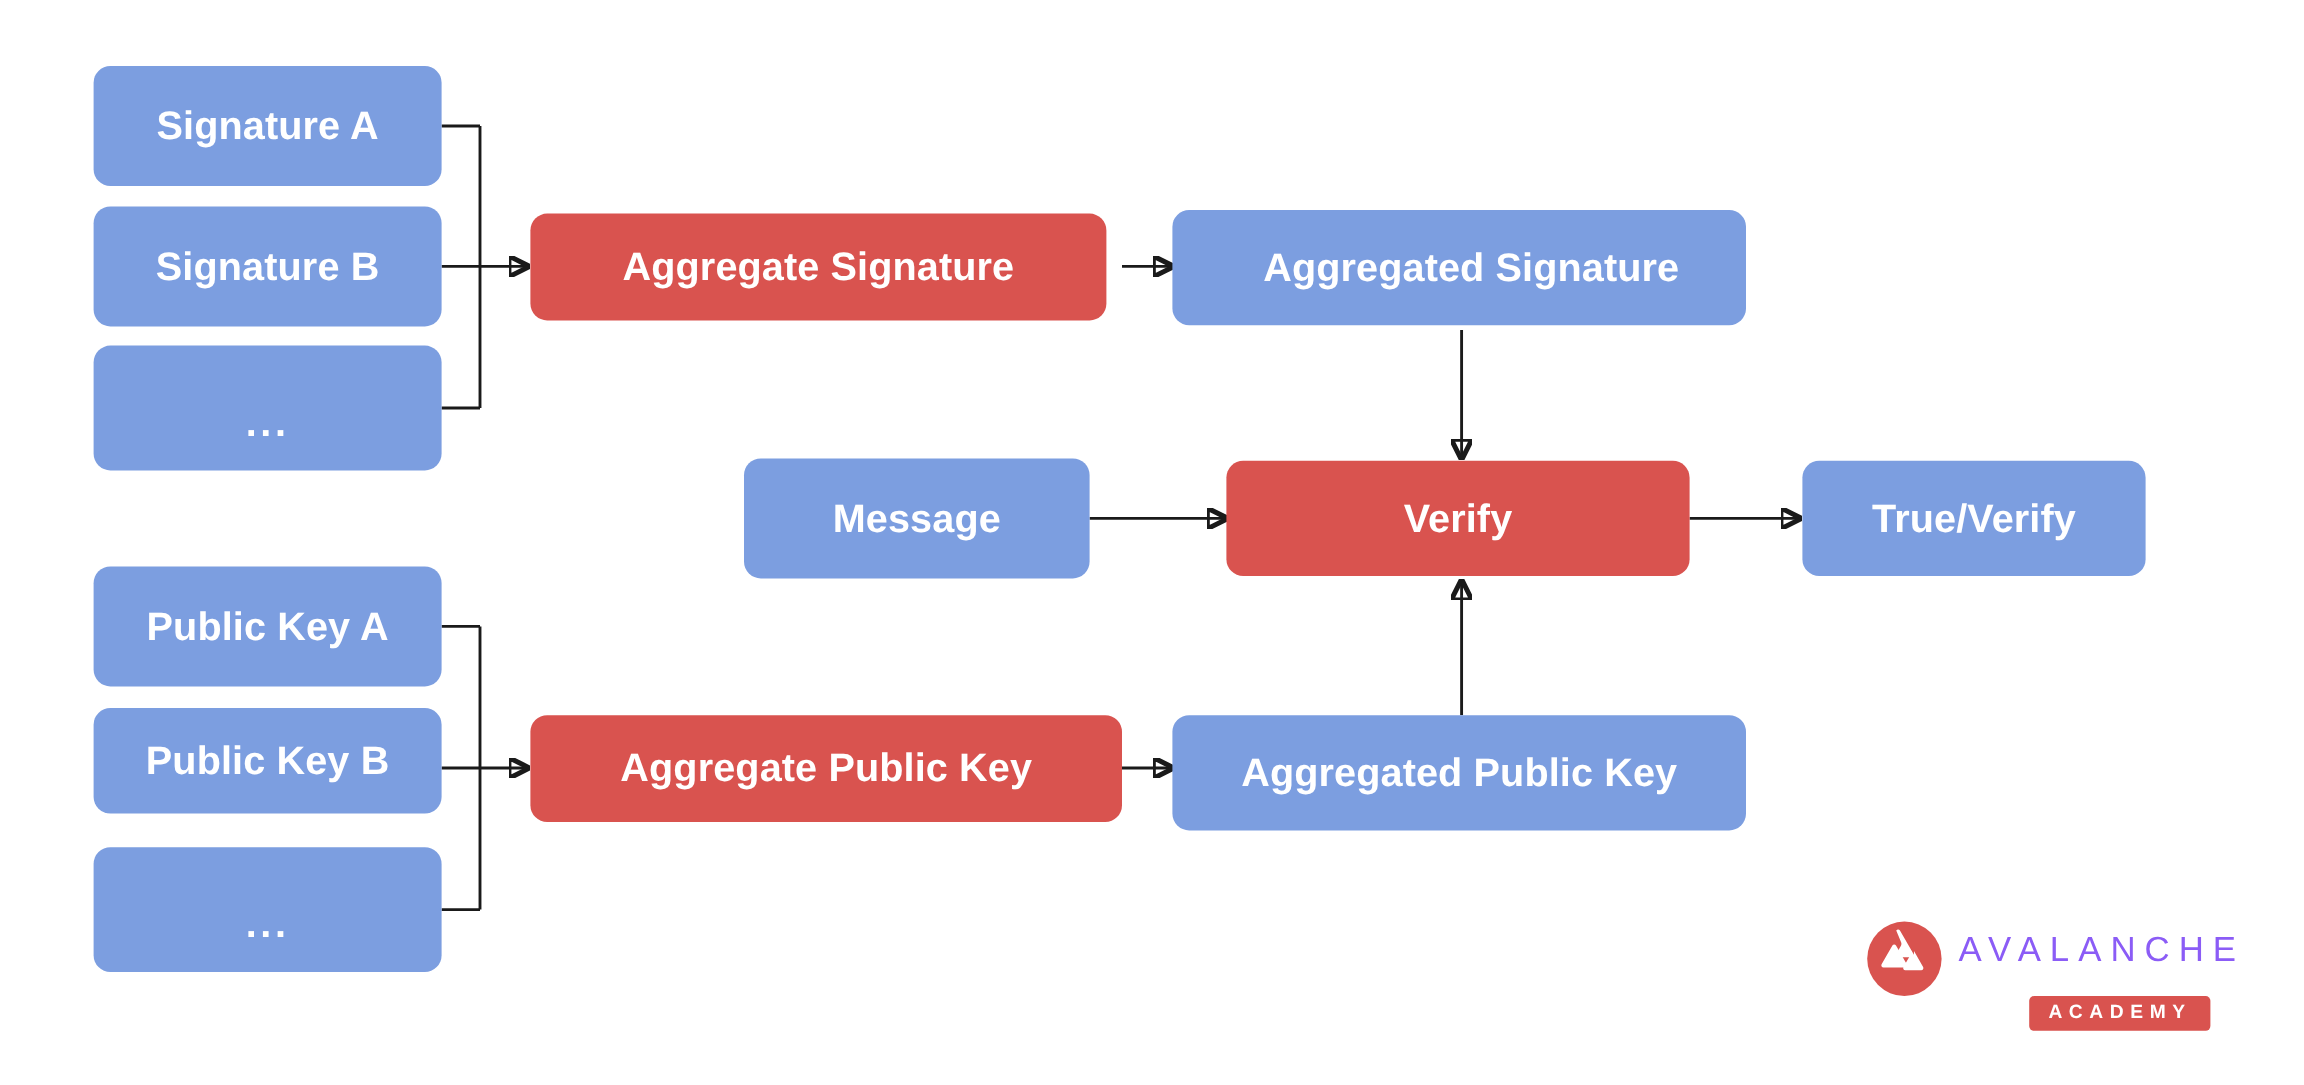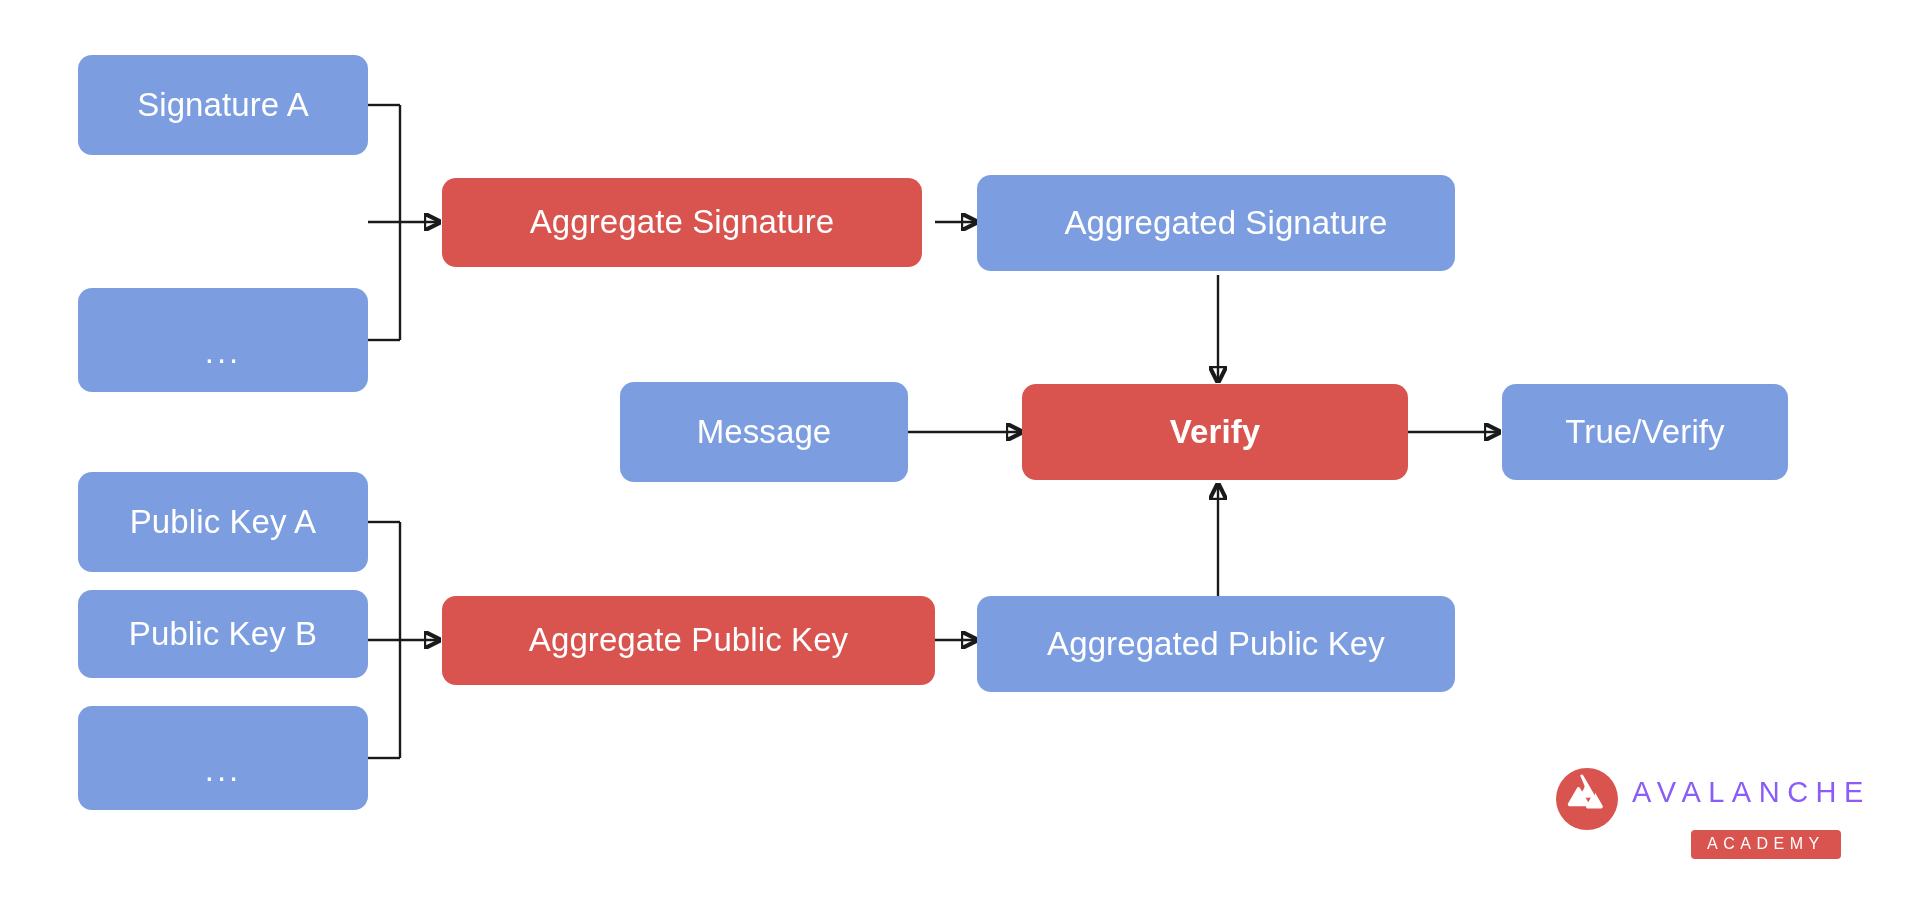--- a/index.html
+++ b/index.html
@@ -22,21 +22,21 @@
   .node {
     position: absolute;
     box-sizing: border-box;
     display: flex;
     align-items: center;
     justify-content: center;
     border-radius: 14px;
     color: #ffffff;
     font-size: 33px;
     line-height: 1.1;
-    font-weight: 400;
+    font-weight: 700;
     letter-spacing: 0.1px;
     white-space: nowrap;
     user-select: none;
   }
   .node.blue { background: #7c9ee0; }
   .node.red  { background: #d9534f; }
   .node.bold { font-weight: 700; }
   .node.ellipsis {
     font-size: 33px;
     letter-spacing: 3px;
@@ -89,21 +89,21 @@
   }
   #logo-badge {
     position: absolute;
     left: 135px;
     top: 62px;
     padding: 5px 16px 6px 16px;
     border-radius: 4px;
     background: #d9534f;
     color: #ffffff;
     font-size: 16px;
-    font-weight: 400;
+    font-weight: 700;
     letter-spacing: 5.5px;
     white-space: nowrap;
     user-select: none;
   }
 </style>
 </head>
 <body>
 
 <div id="canvas">
 
@@ -132,20 +132,21 @@
     <path d="M 400 522 V 758"></path>
     <path d="M 368 640 H 440" marker-end="url(#arrow)"></path>
 
     <path d="M 935 640 H 977" marker-end="url(#arrow)"></path>
 
     <path d="M 1218 596 V 484" marker-end="url(#arrow)"></path>
   </svg>
 
   <div class="node blue" style="left:78px;  top:55px;  width:290px; height:100px;">Signature A</div>
 
+  <div class="node blue" style="left:78px;  top:172px; width:290px; height:100px;">Signature B</div>
 
   <div class="node blue ellipsis" style="left:78px; top:288px; width:290px; height:104px;">...</div>
 
   <div class="node red" style="left:442px; top:178px; width:480px; height:89px;">Aggregate Signature</div>
 
   <div class="node blue" style="left:977px; top:175px; width:478px; height:96px;padding-left:20px;">Aggregated Signature</div>
 
   <div class="node blue" style="left:620px; top:382px; width:288px; height:100px;">Message</div>
 
   <div class="node red bold" style="left:1022px; top:384px; width:386px; height:96px;">Verify</div>

